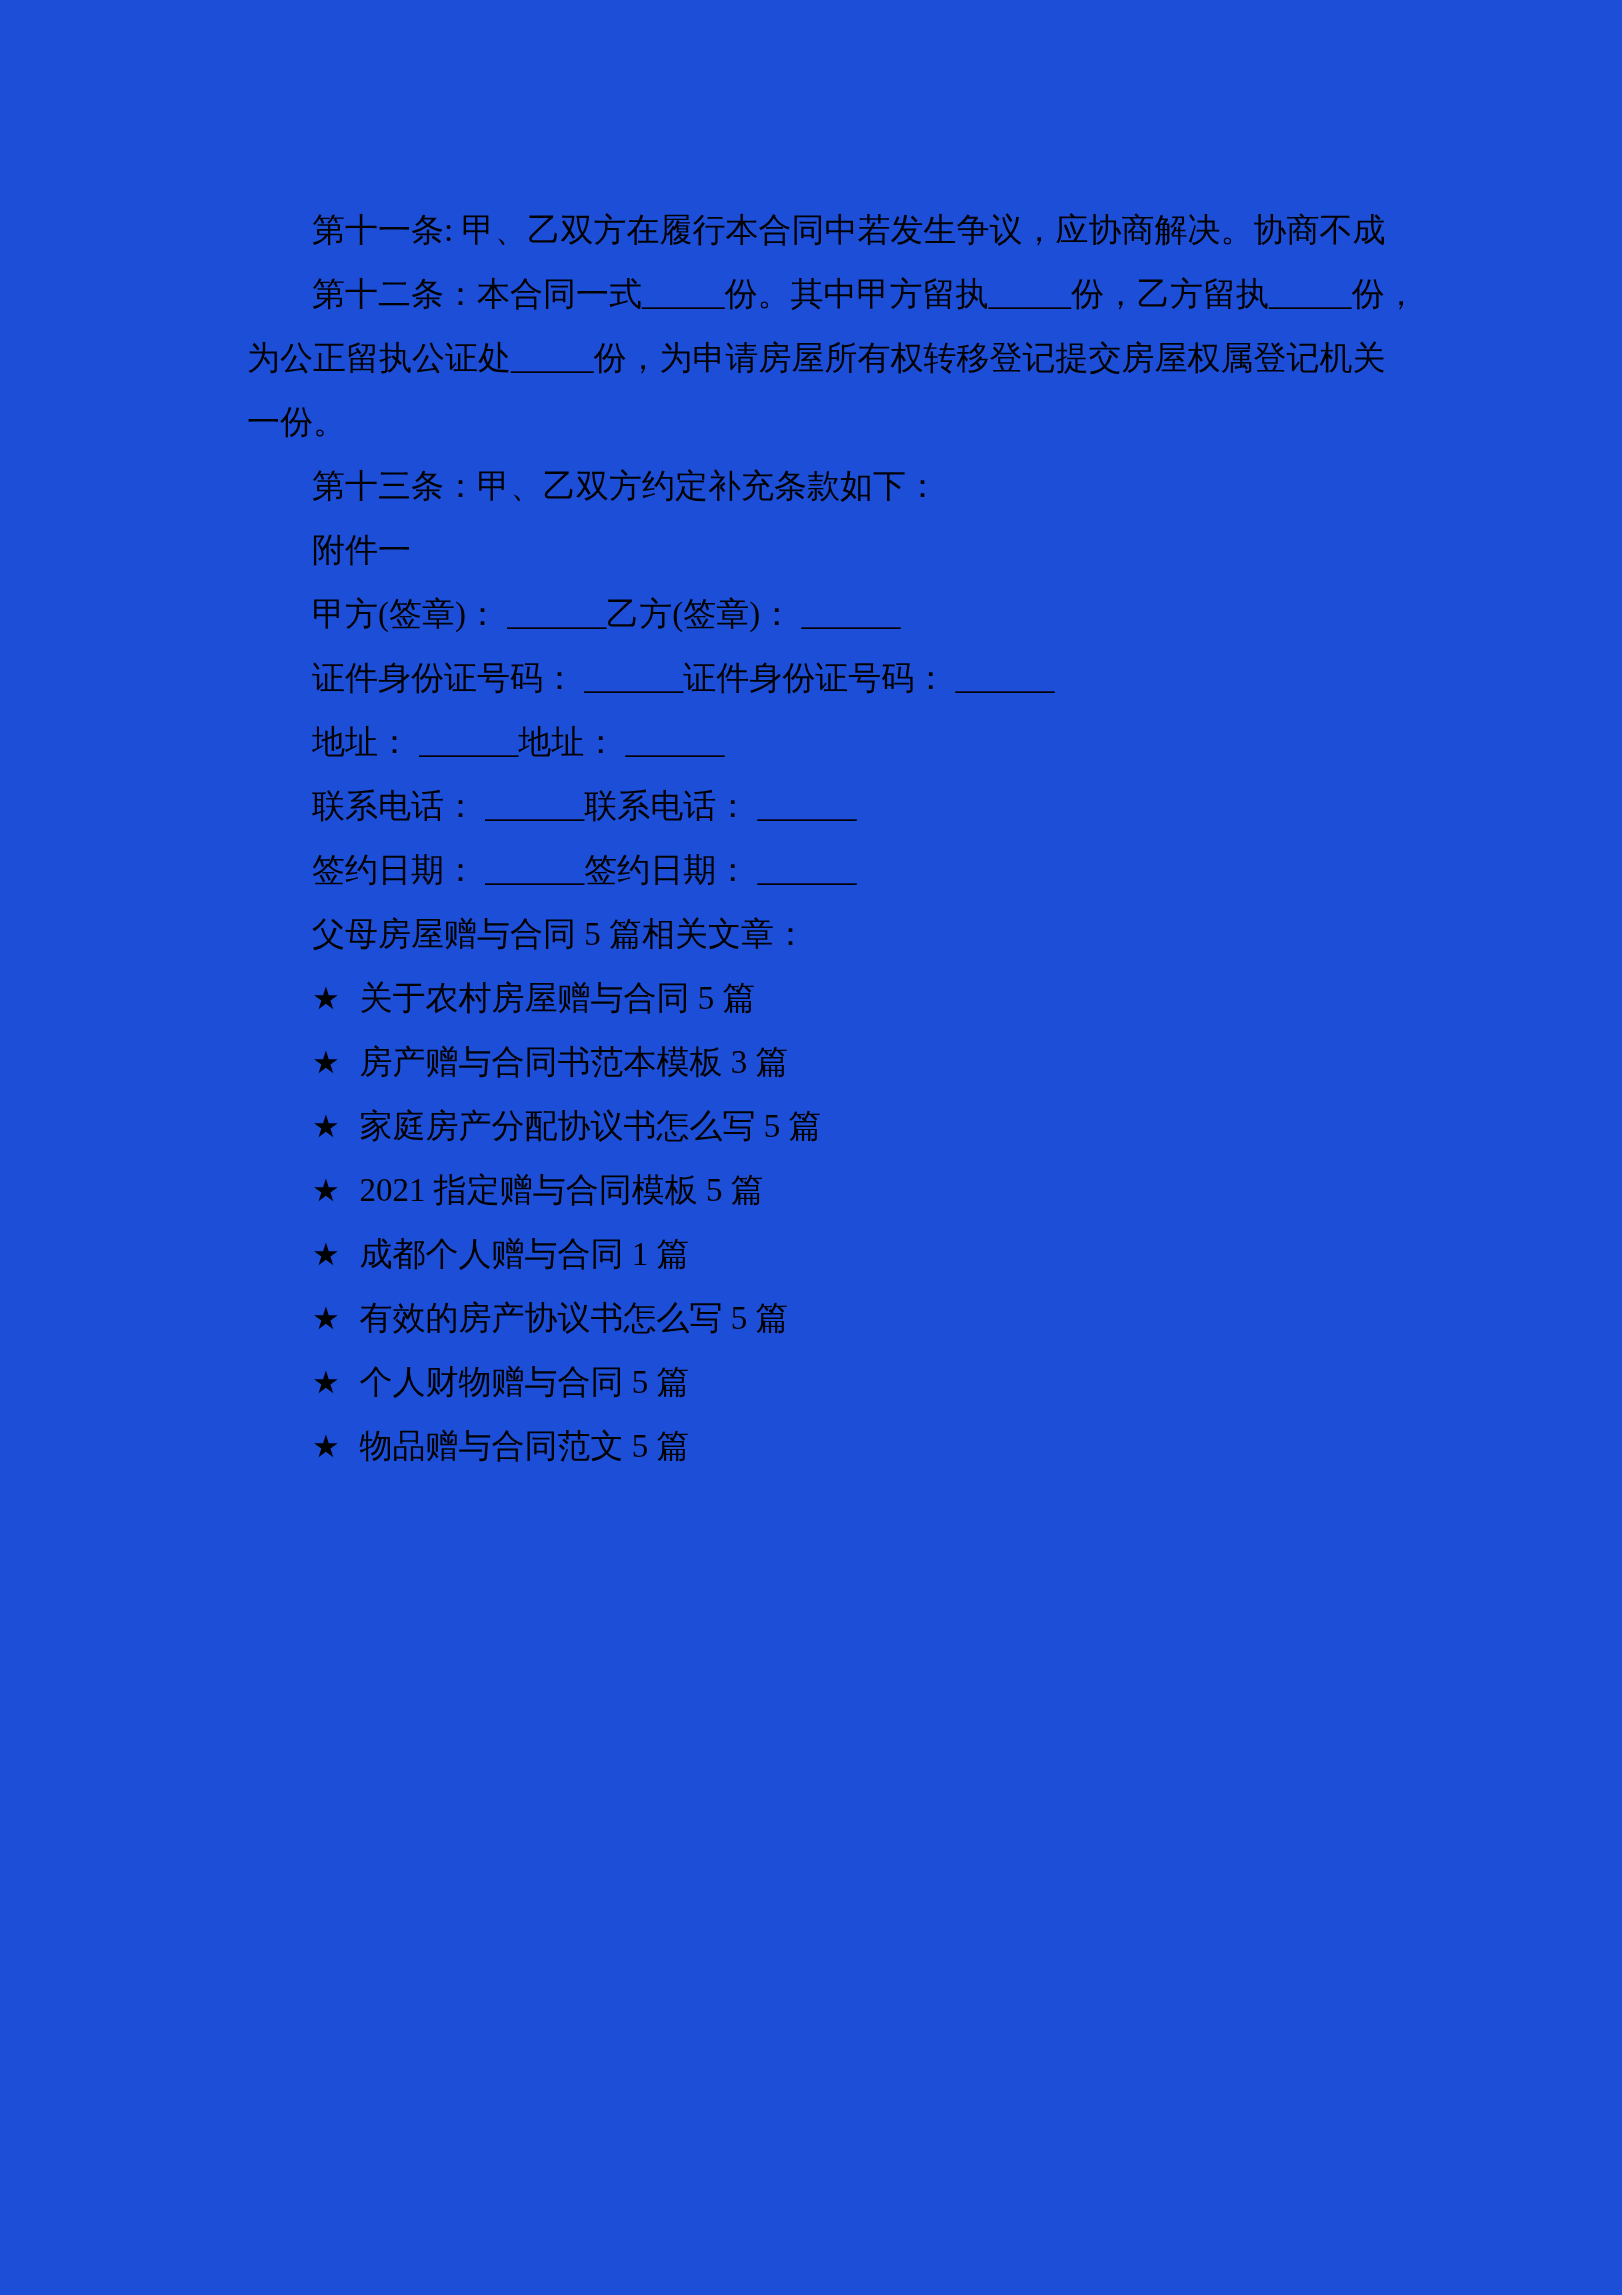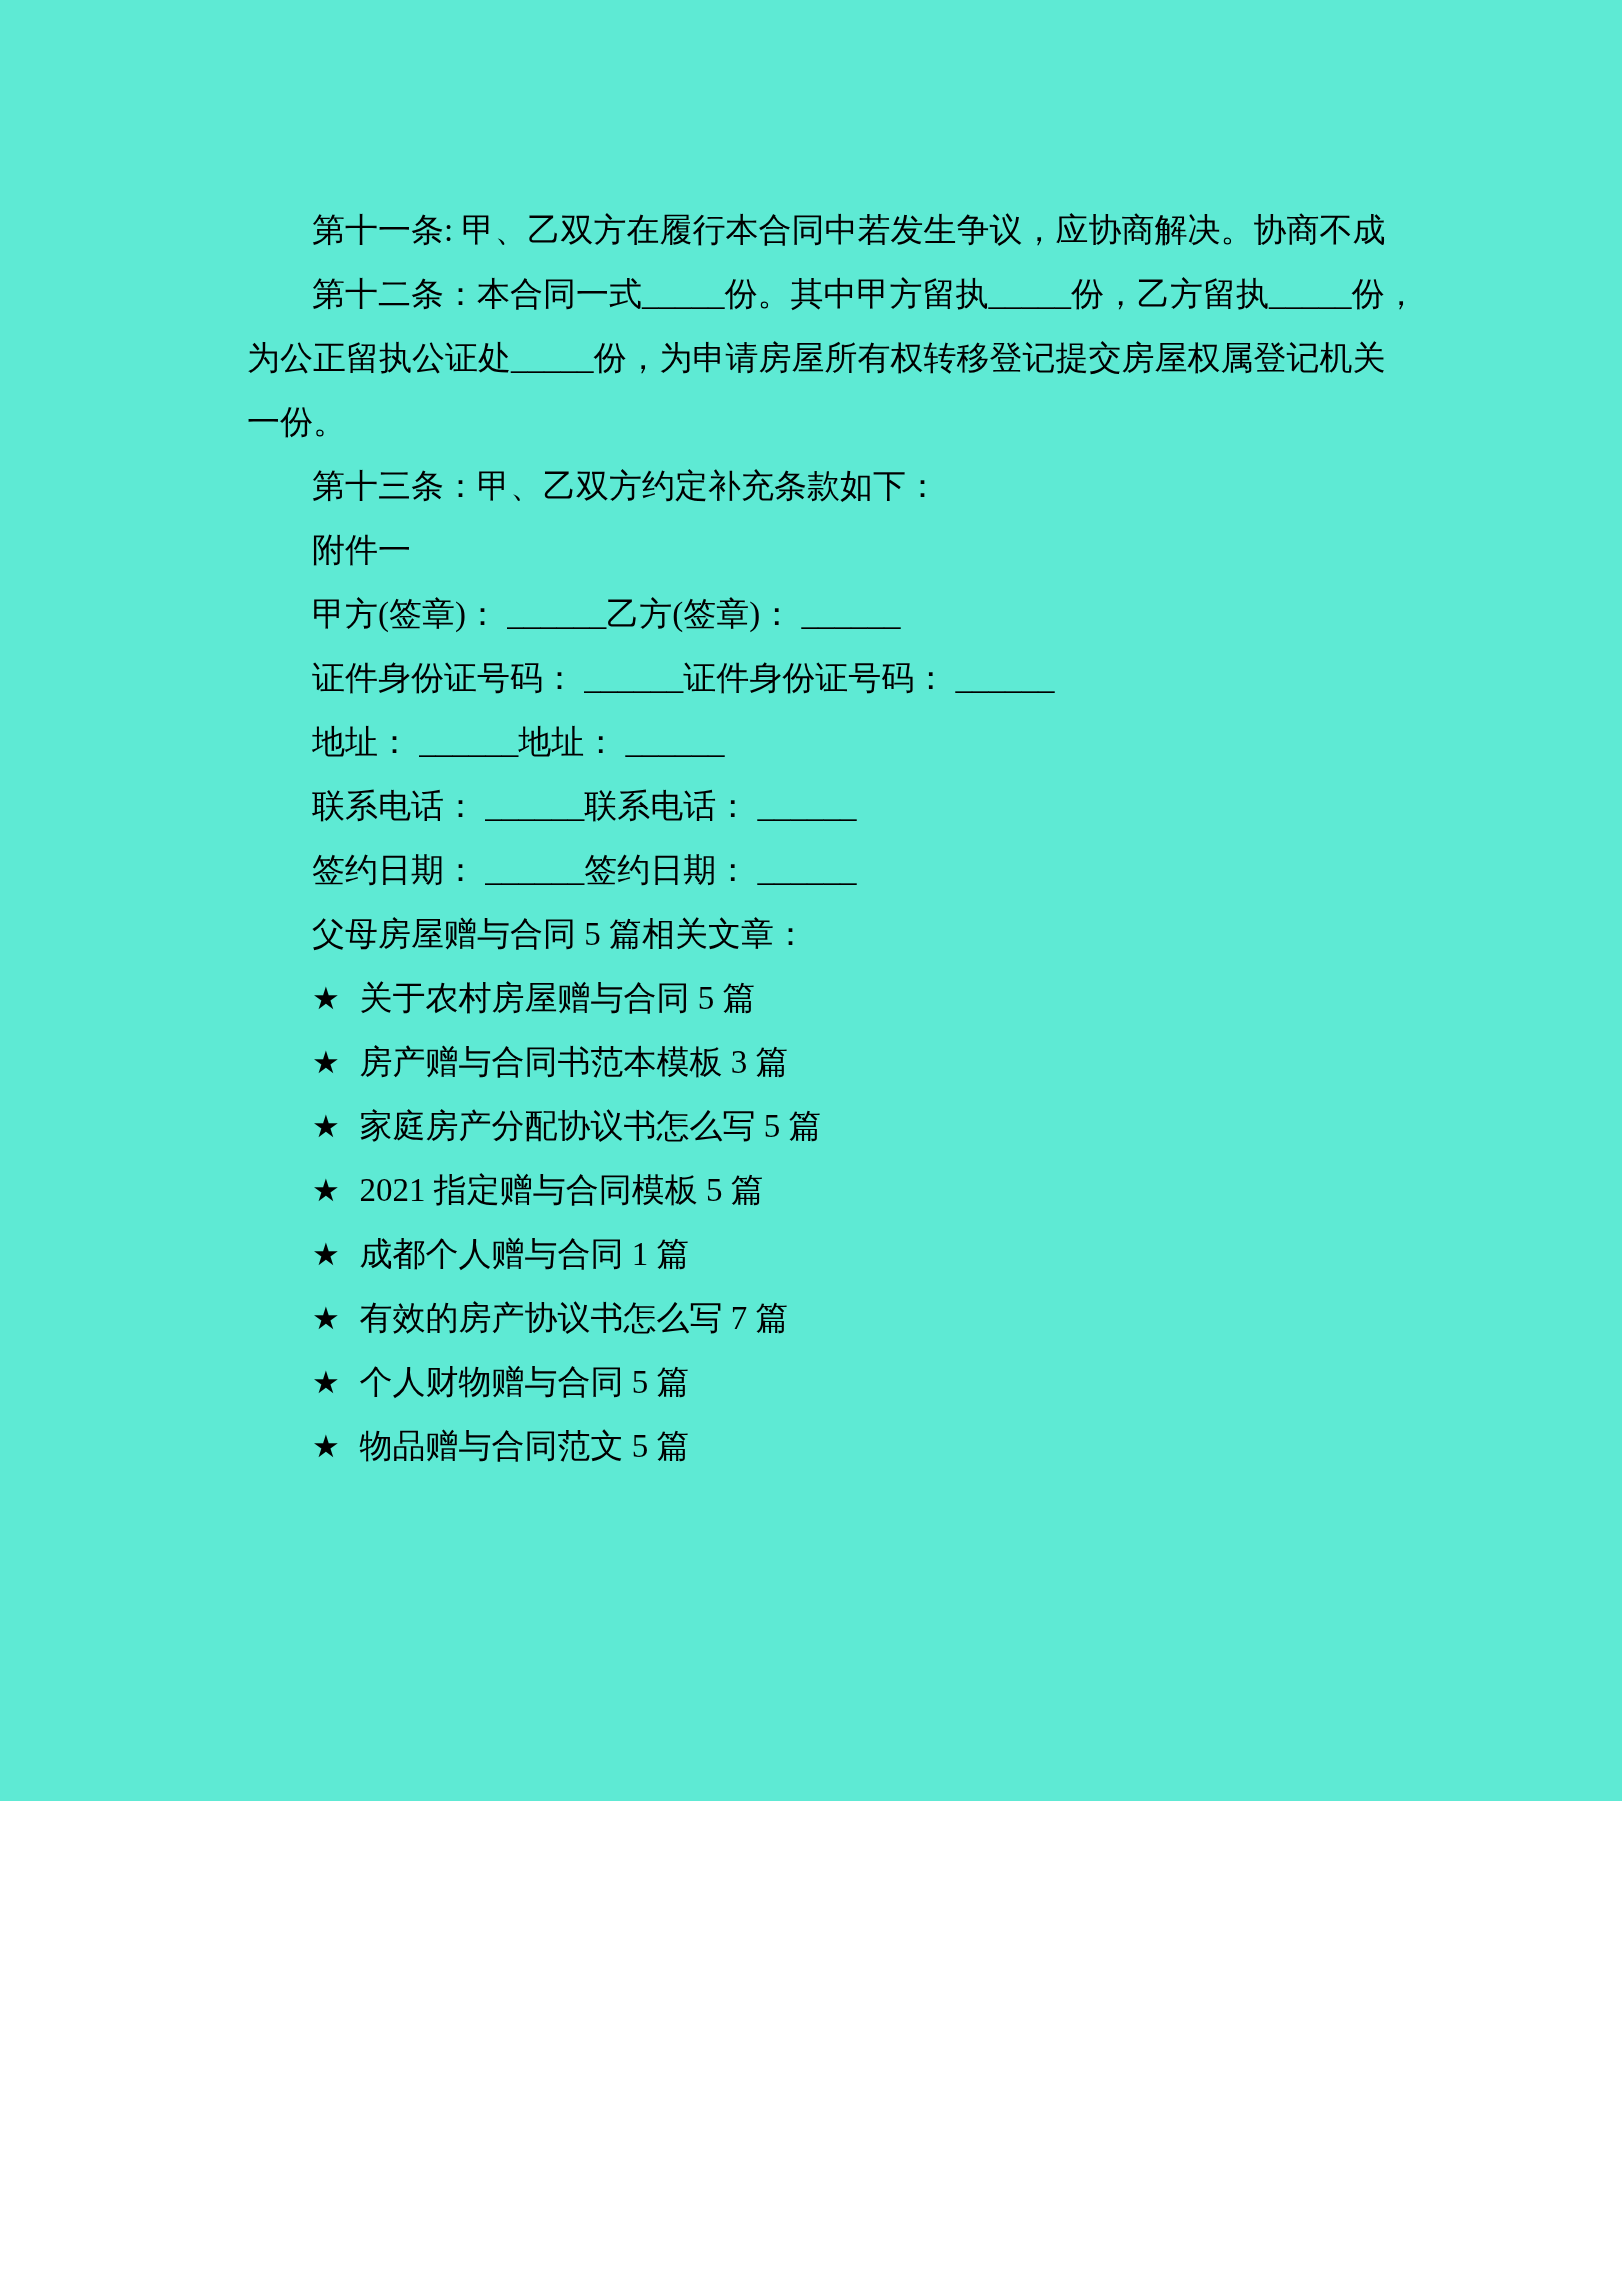--- a/index.html
+++ b/index.html
@@ -8,22 +8,22 @@
     background: #ffffff;
   }
   body {
     width: 1623px;
     height: 2295px;
     overflow: hidden;
   }
   .page {
     position: relative;
     width: 1623px;
-    height: 1801px;
-    background: #5eead4;
+    height: 2295px;
+    background: #1d4ed8;
     font-family: "Liberation Serif", "DejaVu Serif", serif;
     color: #000000;
   }
   .content {
     position: absolute;
     left: 247px;
     top: 198px;
     width: 1188px;
   }
   .line {
@@ -58,18 +58,18 @@
       <div class="line indent">证件身份证号码： ______证件身份证号码： ______</div>
       <div class="line indent">地址： ______地址： ______</div>
       <div class="line indent">联系电话： ______联系电话： ______</div>
       <div class="line indent">签约日期： ______签约日期： ______</div>
       <div class="line indent">父母房屋赠与合同 5 篇相关文章：</div>
       <div class="line indent"><span class="bullet">★</span><span>关于农村房屋赠与合同 5 篇</span></div>
       <div class="line indent"><span class="bullet">★</span><span>房产赠与合同书范本模板 3 篇</span></div>
       <div class="line indent"><span class="bullet">★</span><span>家庭房产分配协议书怎么写 5 篇</span></div>
       <div class="line indent"><span class="bullet">★</span><span>2021 指定赠与合同模板 5 篇</span></div>
       <div class="line indent"><span class="bullet">★</span><span>成都个人赠与合同 1 篇</span></div>
-      <div class="line indent"><span class="bullet">★</span><span>有效的房产协议书怎么写 7 篇</span></div>
+      <div class="line indent"><span class="bullet">★</span><span>有效的房产协议书怎么写 5 篇</span></div>
       <div class="line indent"><span class="bullet">★</span><span>个人财物赠与合同 5 篇</span></div>
       <div class="line indent"><span class="bullet">★</span><span>物品赠与合同范文 5 篇</span></div>
     </div>
 </div>
 
 
 </body></html>

